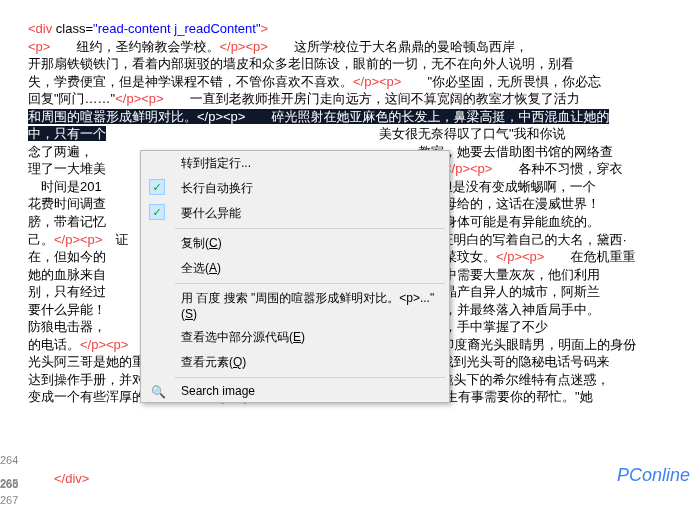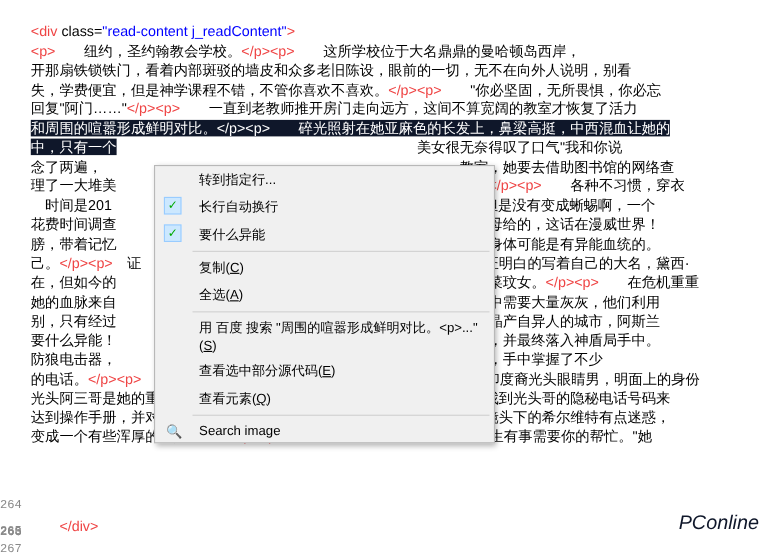--- a/index.html
+++ b/index.html
@@ -1,31 +1,31 @@
 <!DOCTYPE html>
 <html><head>
 <meta charset="utf-8">
 <style>
 *{margin:0;padding:0;box-sizing:border-box}
 body{font-family:"Microsoft YaHei",SimSun,sans-serif;font-size:13px;background:#fff;width:700px;height:506px;overflow:hidden;position:relative}
-.ln{color:#888;position:absolute;left:0;font-size:11px;font-family:Liberation Mono, monospace}
+.ln{color:#888;position:absolute;left:0;font-size:11px;font-family:Liberation Sans, sans-serif}
 .code{position:absolute;left:28px;right:0;white-space:pre-wrap;word-break:break-all;line-height:1.35}
 .tag{color:#ef4444}
 .attr{color:#000000}
 .val{color:#0000ff}
 .txt{color:#000}
 .sel{background:#0f172a;color:#fff}
 .sel .tag{color:#fff}
 .menu{position:absolute;left:140px;top:150px;width:310px;background:#f0f0f0;border:1px solid #b8b8b8;box-shadow:2px 2px 5px rgba(0,0,0,.3);font-size:12px;z-index:10}
 .mi{padding:4px 10px 4px 40px;position:relative;cursor:default}
 .sep{height:1px;background:#d0d0d0;margin:2px 4px 2px 34px}
 .chk{position:absolute;left:8px;top:3px;width:16px;height:16px;background:#cce8ff;border:1px solid #99ccff;color:#0a0;font-size:11px;text-align:center;line-height:14px}
 .ico{position:absolute;left:10px;top:5px;font-size:12px}
 .u{text-decoration:underline}
-.wm{position:absolute;right:10px;bottom:20px;color:#0f172a;font-size:18px;font-style:italic;font-family:Arial}
+.wm{position:absolute;right:10px;bottom:20px;color:#3b82f6;font-size:18px;font-style:italic;font-family:Arial}
 </style>
 </head>
 <body>
 
 <div class="ln" style="top:478px">263</div>
 <div class="ln" style="top:2px;opacity:0">264</div>
 
 <div class="code" style="top:2px">
 <span class="tag">&lt;div </span><span class="attr">class</span><span class="txt">=</span><span class="val">"</span><span class="val">read-content j_readContent</span><span class="val">"</span><span class="tag">&gt;</span>
 </div>

